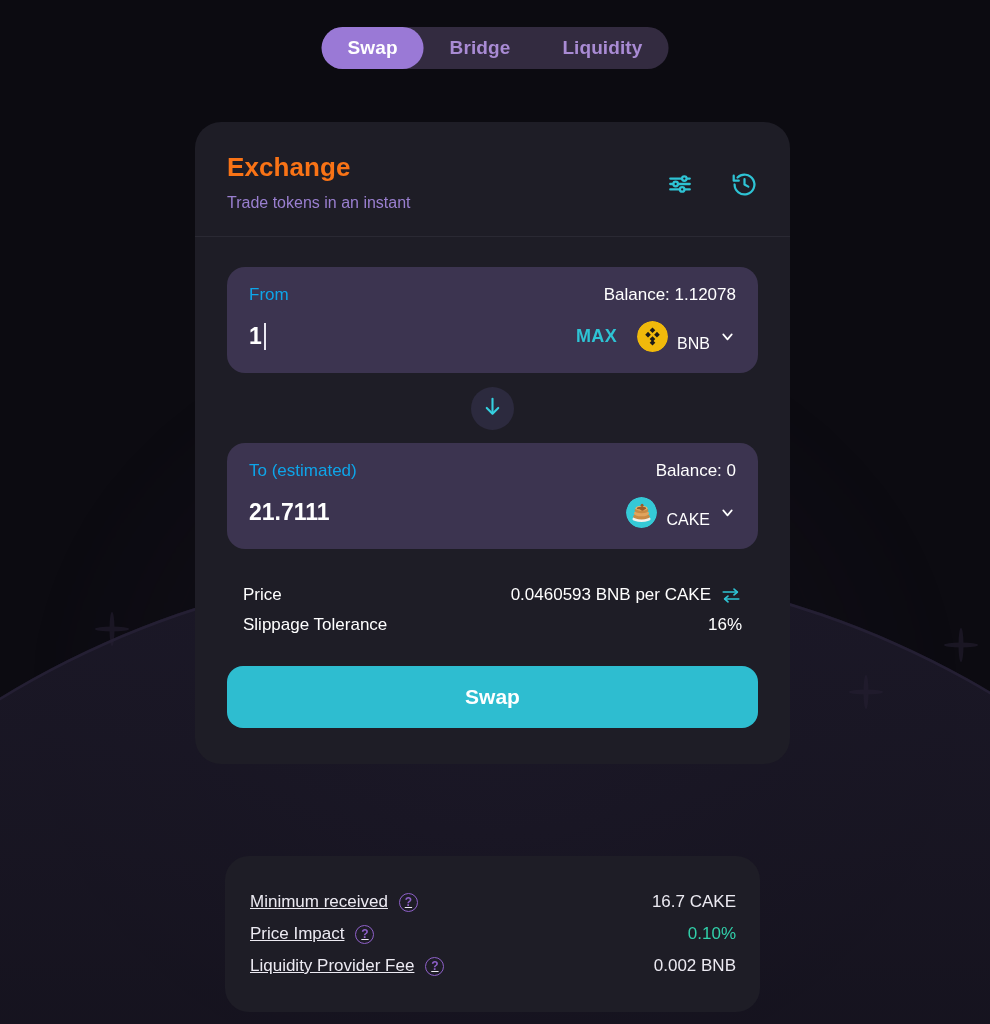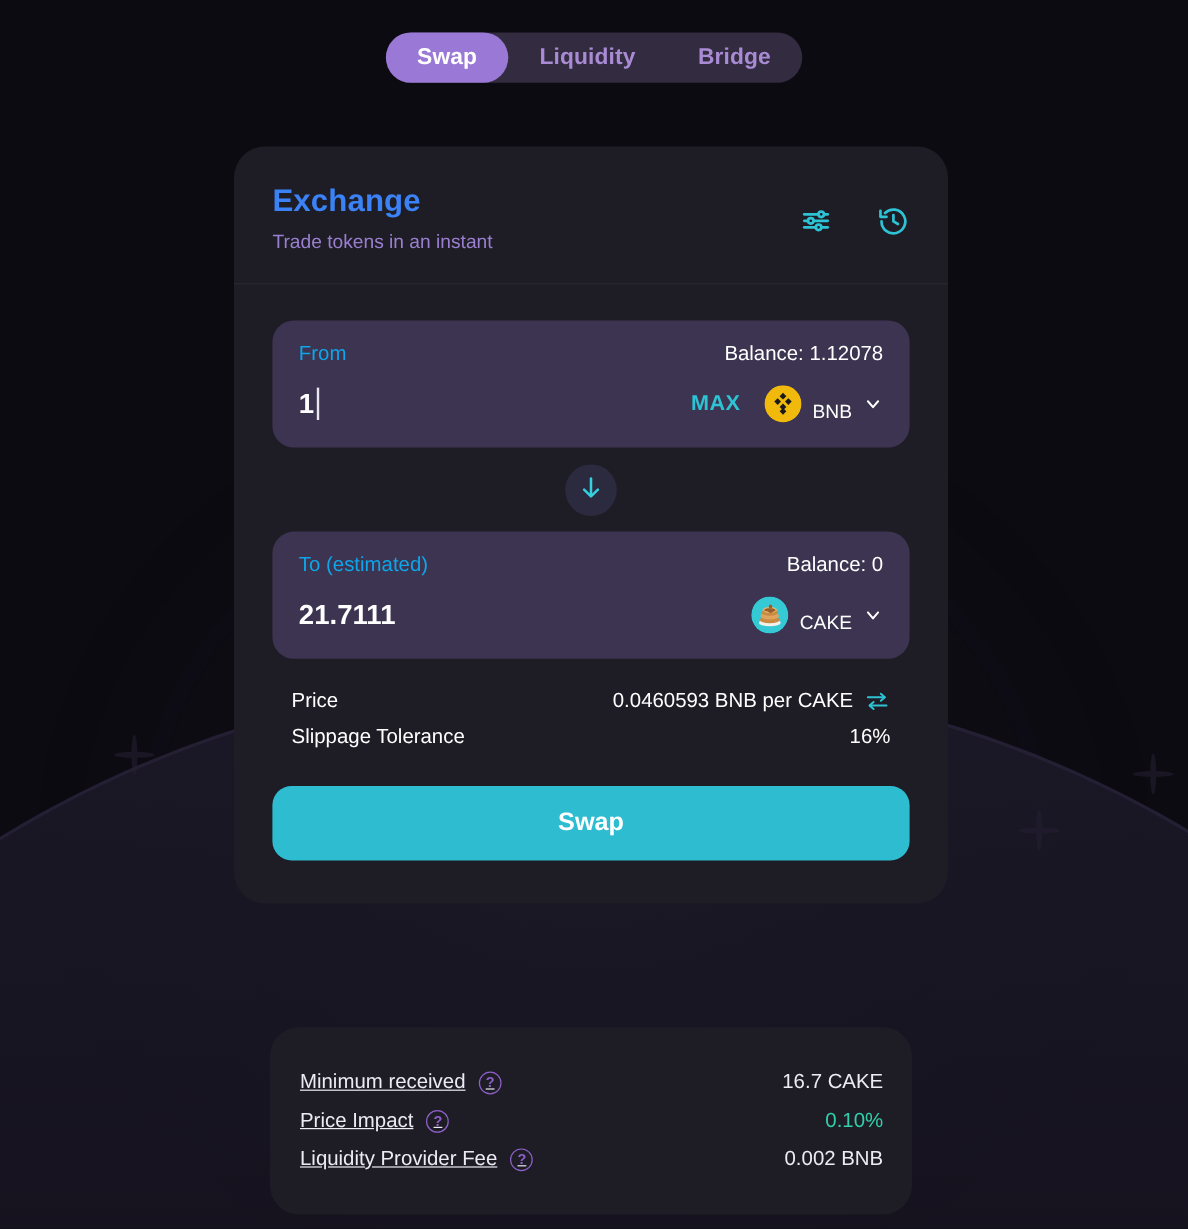--- a/index.html
+++ b/index.html
@@ -106,21 +106,21 @@
     z-index: 4;
   }
   .card-head {
     padding: 30px 32px 24px 32px;
     border-bottom: 1px solid #2a2933;
     position: relative;
   }
   .card-title {
     font-size: 26px;
     font-weight: bold;
-    color: #3b82f6;
+    color: #f97316;
     letter-spacing: 0.1px;
   }
   .card-sub {
     margin-top: 11px;
     font-size: 16px;
     color: #9a7fd0;
   }
   .head-icons {
     position: absolute;
     right: 32px;
@@ -224,21 +224,21 @@
     height: 43px;
     border-radius: 50%;
     background: #2c2a3e;
     display: flex;
     align-items: center;
     justify-content: center;
     cursor: pointer;
   }
 
   
-  .info-rows { padding: 20px 16px 0 16px; }
+  .info-rows { padding: 31px 16px 0 16px; }
   .info-row {
     display: flex;
     align-items: center;
     justify-content: space-between;
     font-size: 17px;
     color: #ffffff;
     padding: 5px 0;
   }
   .info-row .val {
     display: flex;
@@ -323,24 +323,24 @@
       <i class="v"></i>
       <i class="h"></i>
     </div>
 </div>
 
 <div class="tabbar">
   <div class="tab active">
     <span>Swap</span>
   </div>
   <div class="tab">
+    <span>Bridge</span>
+  </div>
+  <div class="tab">
     <span>Liquidity</span>
-  </div>
-  <div class="tab">
-    <span>Bridge</span>
   </div>
 </div>
 
 <div class="card">
 
   <div class="card-head">
     <div class="card-title">Exchange</div>
     <div class="card-sub">Trade tokens in an instant</div>
 
     <div class="head-icons">

